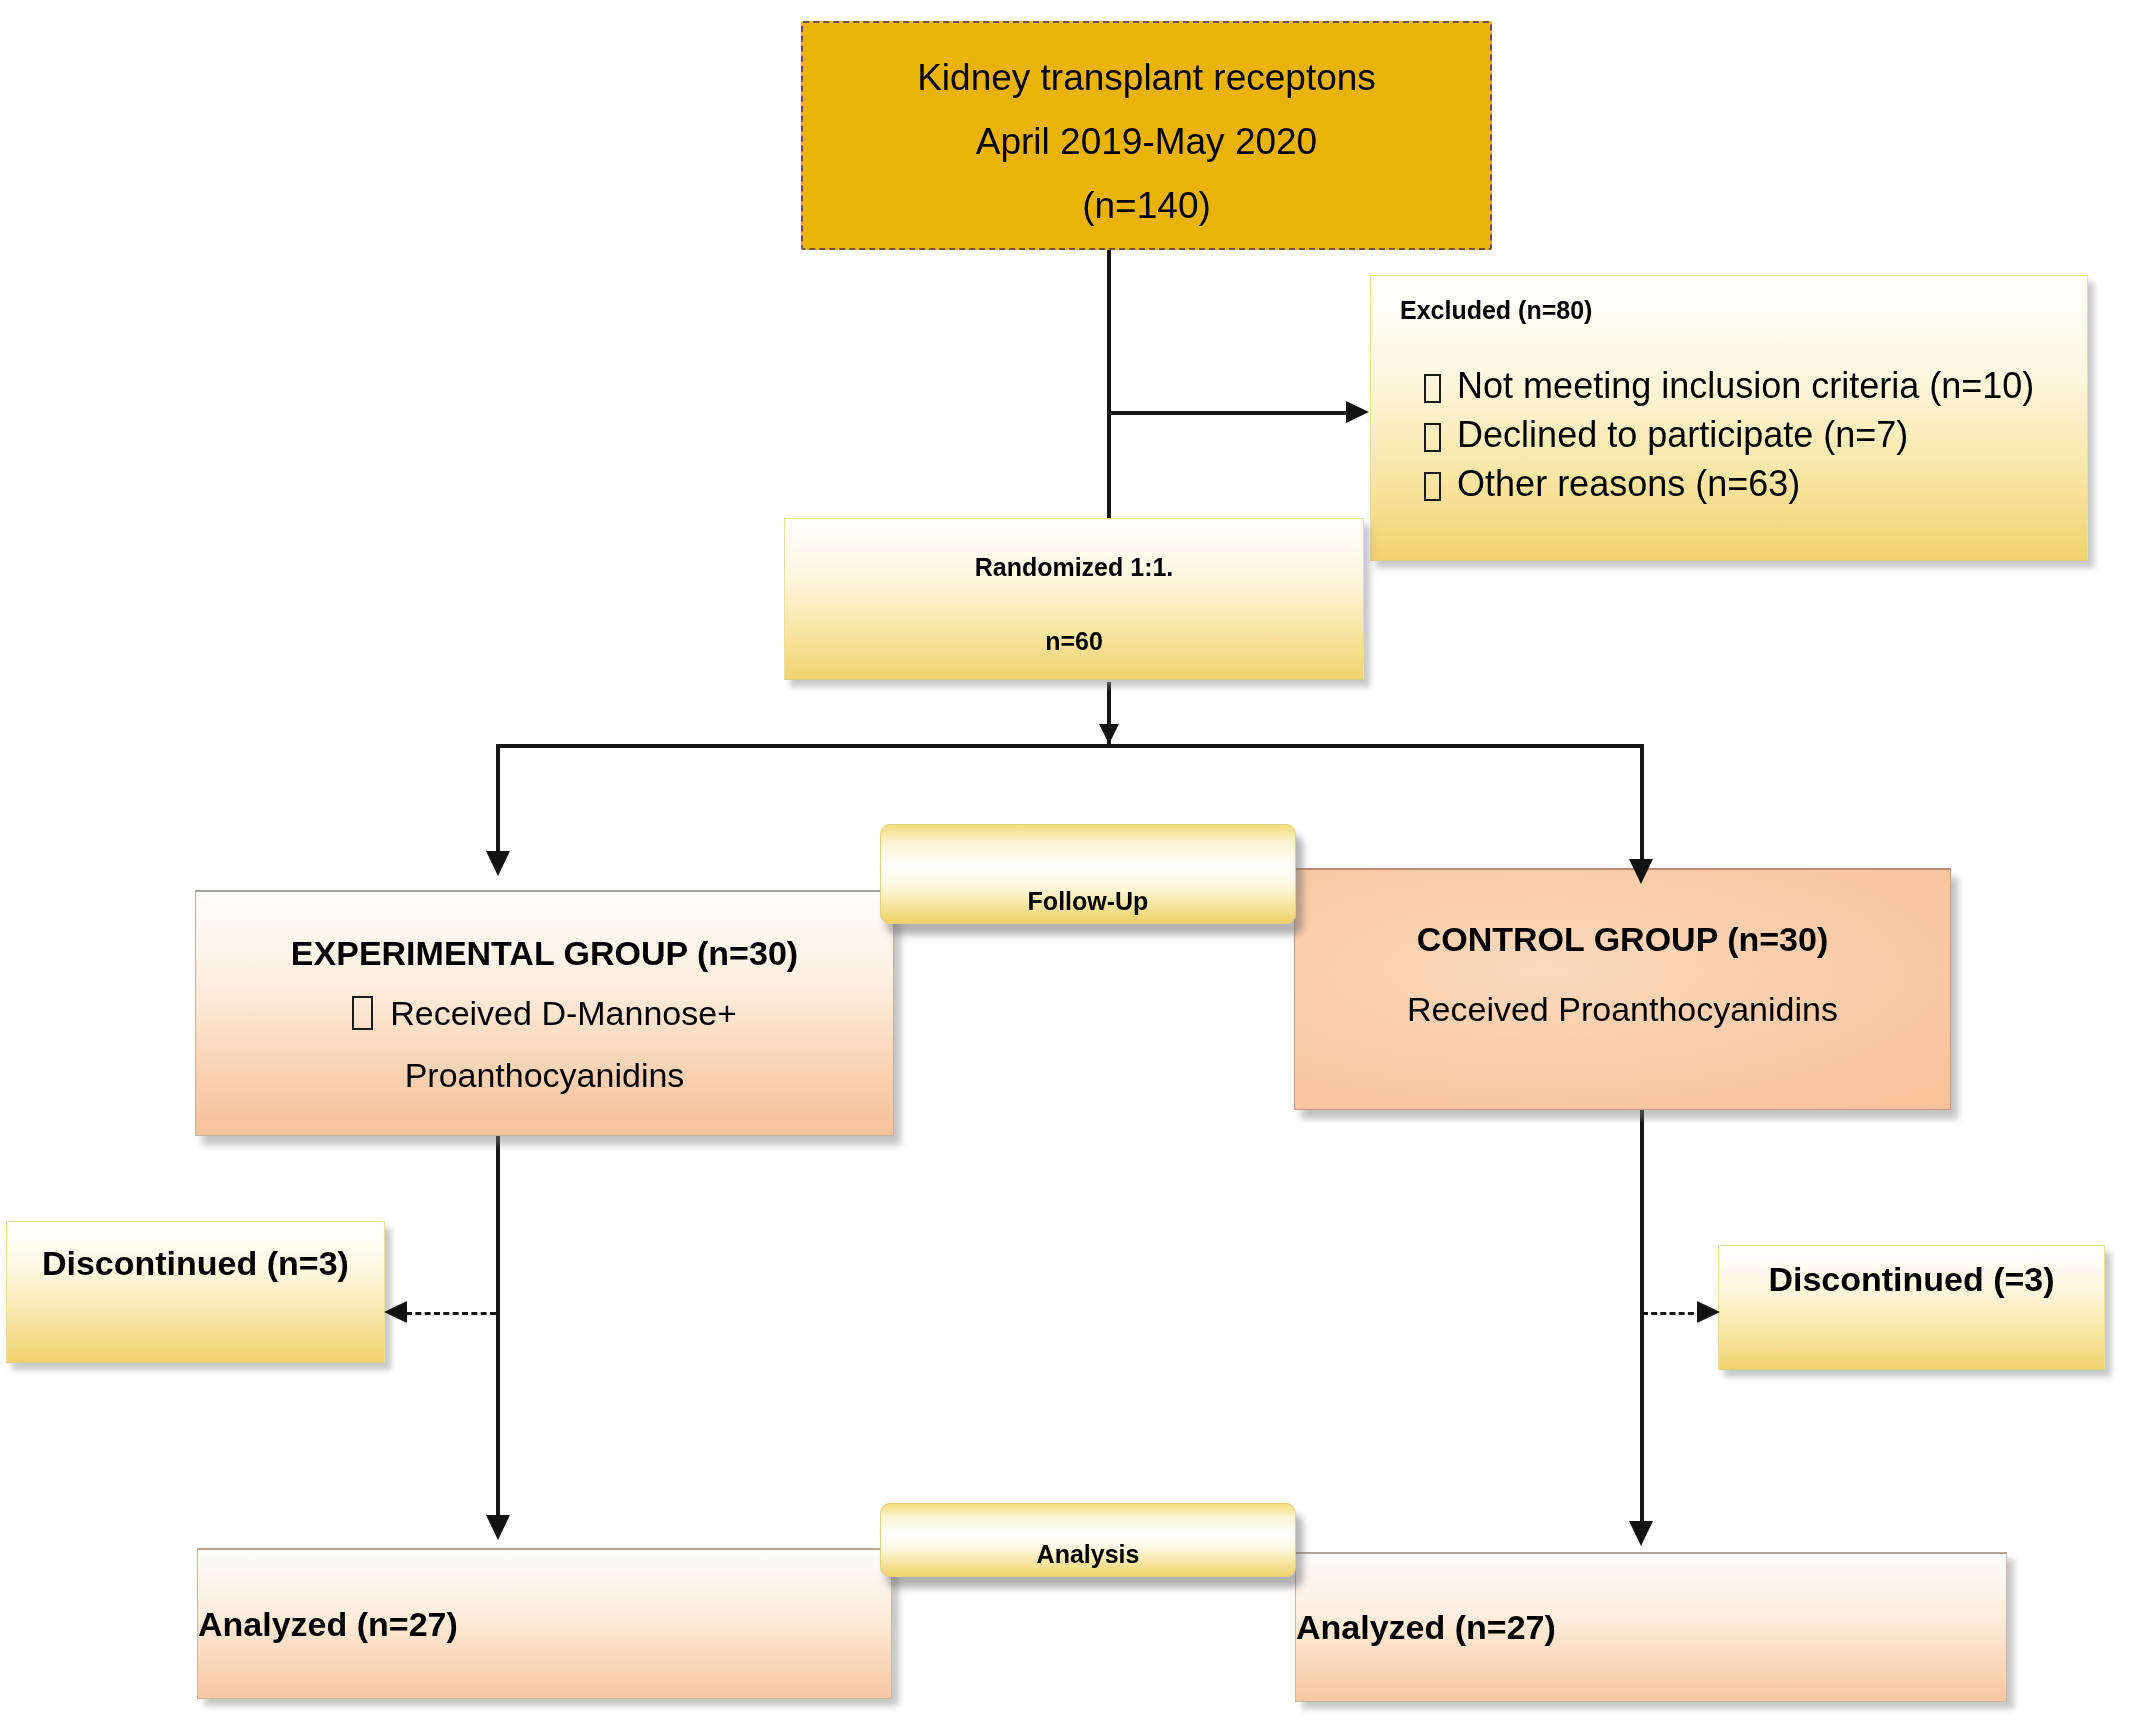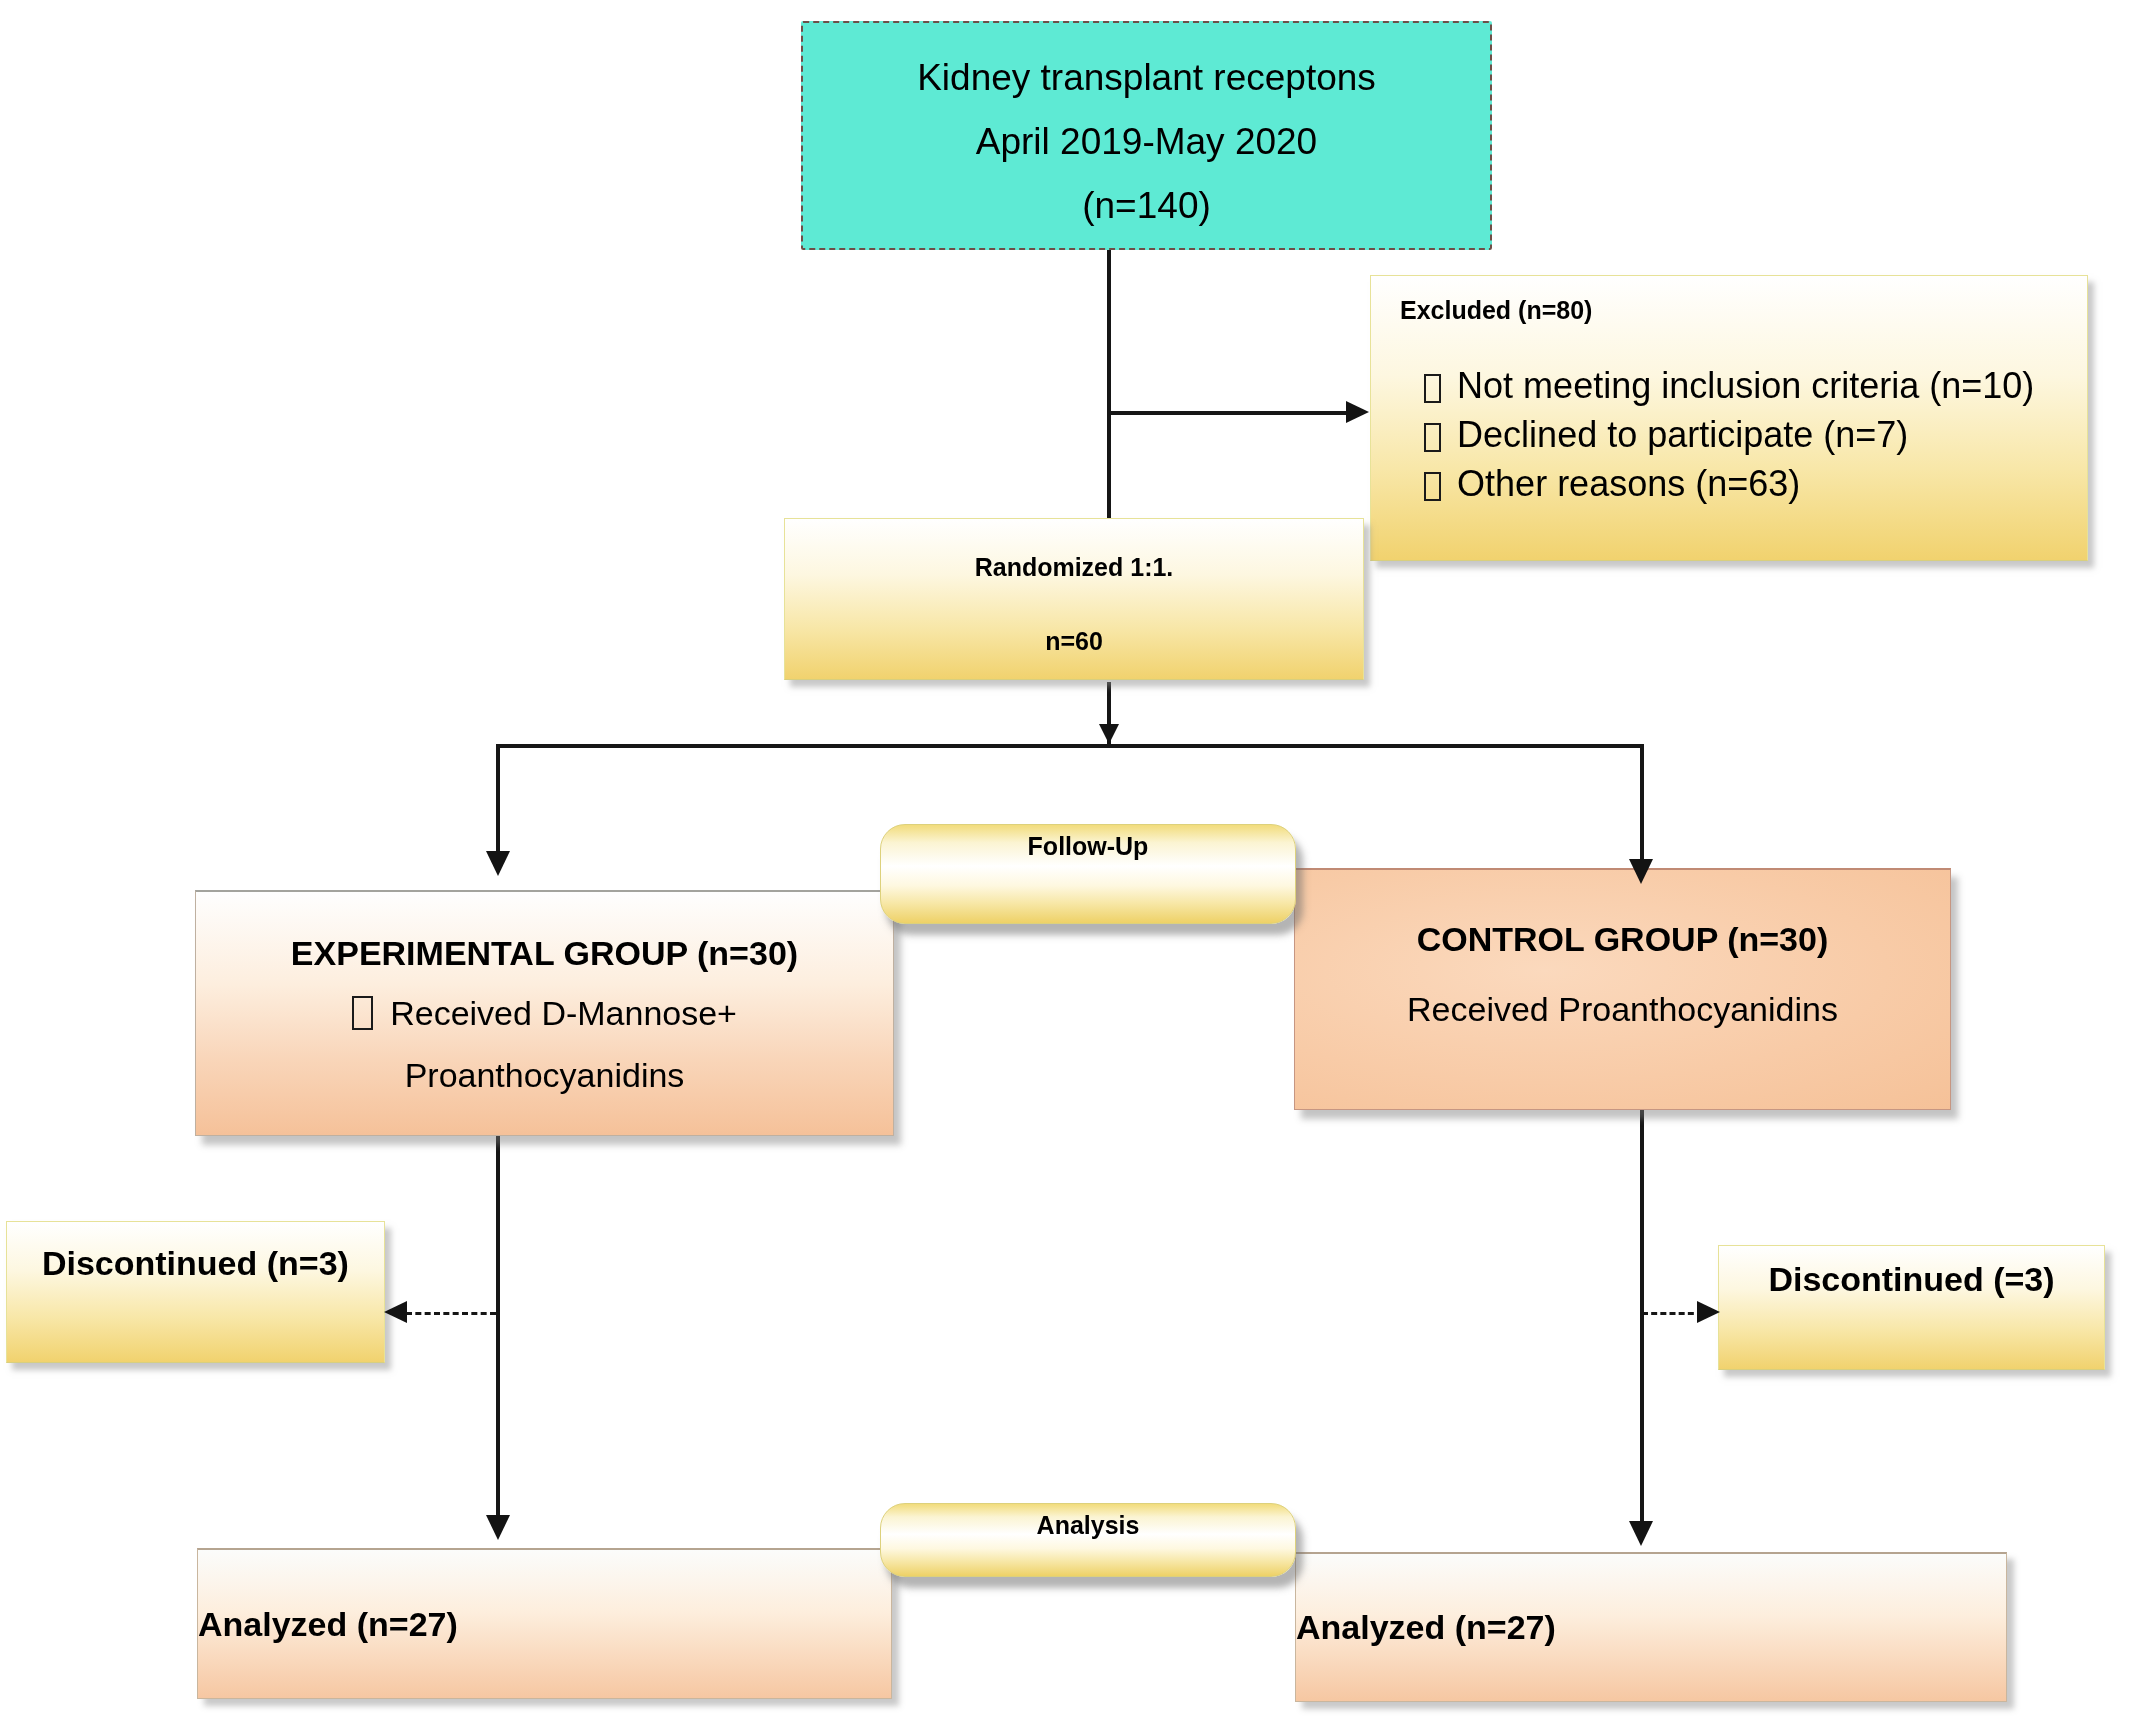--- a/index.html
+++ b/index.html
@@ -13,21 +13,21 @@
   .hline{height:3.7px;}
   .dashline{position:absolute;height:0;border-top:3.7px dashed #161616;z-index:1;}
   .ah{position:absolute;width:0;height:0;z-index:4;}
   .ah-down{border-left:12.5px solid transparent;border-right:12.5px solid transparent;border-top:25px solid #131313;}
   .ah-down-sm{border-left:10.3px solid transparent;border-right:10.3px solid transparent;border-top:20.6px solid #131313;}
   .ah-right{border-top:11.8px solid transparent;border-bottom:11.8px solid transparent;border-left:23.5px solid #131313;}
   .ah-left{border-top:11.8px solid transparent;border-bottom:11.8px solid transparent;border-right:23.5px solid #131313;}
   
   .box{position:absolute;box-sizing:border-box;z-index:2;}
   .dashbox{
-    background:#5eead4;border:2.9px dashed #6f4f48;border-radius:2.2px;
+    background:#eab308;border:2.9px dashed #6f4f48;border-radius:2.2px;
     display:flex;flex-direction:column;justify-content:space-between;
     text-align:center;padding:34px 8.8px 22px 8.8px;
   }
   .ybox{
     background:linear-gradient(180deg,#ffffff 0%,#fdf7e0 35%,#f8e7a8 68%,#f1d26e 100%);
     border:1.5px solid #e7e298;border-bottom-color:#d8cf7f;
     box-shadow:5.9px 7.4px 5.9px rgba(145,145,145,.5);
   }
   .expbox{
     background:linear-gradient(180deg,#fefefe 0%,#fdeede 38%,#f9d6ba 68%,#f5c199 100%);
@@ -40,25 +40,25 @@
     border:1.5px solid #c69682;border-top:2.9px solid #c08a74;
     box-shadow:7.4px 8.8px 6.6px rgba(125,125,125,.45);
   }
   .anbox{
     background:linear-gradient(180deg,#fbfcfb 0%,#fdeedd 42%,#f6c7a2 100%);
     border:1.5px solid #c9b69e;border-top:2.9px solid #b5a490;
     box-shadow:6.6px 7.4px 5.9px rgba(135,135,135,.45);
     display:flex;align-items:center;
   }
   .pill{
-    position:absolute;z-index:3;border-radius:25px;
+    position:absolute;z-index:3;border-radius:10px;
     background:linear-gradient(180deg,#f2dc7c 0%,#fbf4d2 18%,#ffffff 42%,#fef8e0 62%,#f7e7a6 80%,#eed167 100%);
     border:1.5px solid #ddd17c;
     box-shadow:6.6px 11px 7.4px rgba(105,105,105,.5);
-    display:flex;align-items:flex-start;justify-content:center;box-sizing:border-box;
+    display:flex;align-items:flex-end;justify-content:center;box-sizing:border-box;
   }
   
   .t50{font-size:37px;line-height:41px;}
   .b48{font-size:25px;line-height:43px;font-weight:700;}
   .b46{font-size:34px;line-height:41px;font-weight:700;}
   .t46{font-size:34px;line-height:40px;}
   .t44{font-size:36px;line-height:49px;}
   .ctr{text-align:center;}
   
   .tofu{

